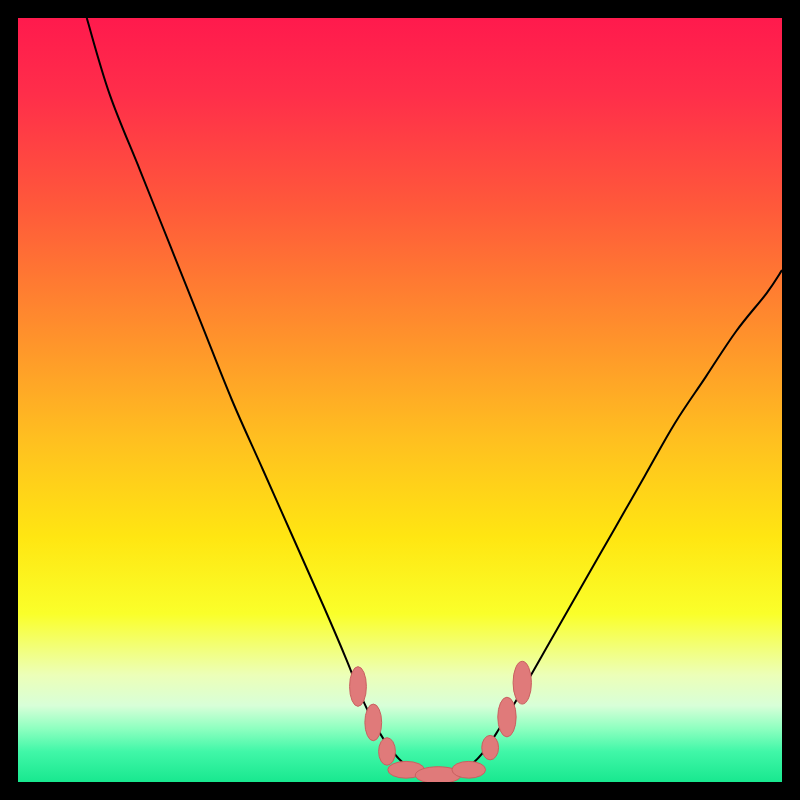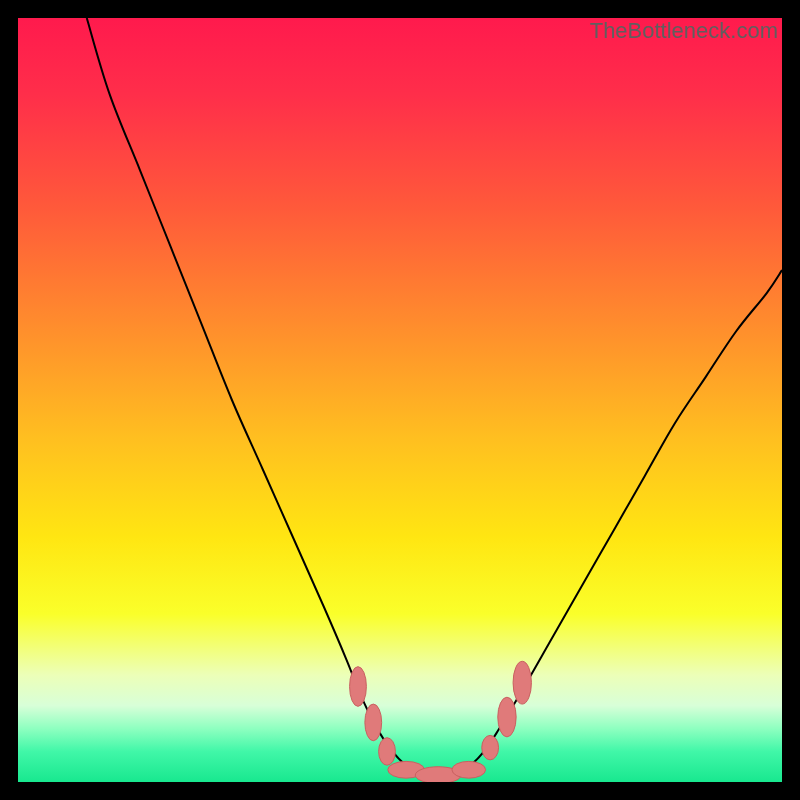--- a/index.html
+++ b/index.html
@@ -84,15 +84,14 @@
           <ellipse cx="369.01" cy="733.44" rx="8.40" ry="13.75" fill="#e07a7a" stroke="#c96060" stroke-width="1"></ellipse>
           <ellipse cx="388.11" cy="751.78" rx="18.34" ry="8.40" fill="#e07a7a" stroke="#c96060" stroke-width="1"></ellipse>
           <ellipse cx="420.20" cy="757.12" rx="22.92" ry="8.40" fill="#e07a7a" stroke="#c96060" stroke-width="1"></ellipse>
           <ellipse cx="450.76" cy="751.78" rx="16.81" ry="8.40" fill="#e07a7a" stroke="#c96060" stroke-width="1"></ellipse>
           <ellipse cx="472.15" cy="729.62" rx="8.40" ry="12.22" fill="#e07a7a" stroke="#c96060" stroke-width="1"></ellipse>
           <ellipse cx="488.96" cy="699.06" rx="9.17" ry="19.86" fill="#e07a7a" stroke="#c96060" stroke-width="1"></ellipse>
           <ellipse cx="504.24" cy="664.68" rx="9.17" ry="21.39" fill="#e07a7a" stroke="#c96060" stroke-width="1"></ellipse>
         </g>
     </svg>
 
-    <div class="watermark">TheBottleneck.com</div>
   </div>
 </div>
 
 </body></html>

